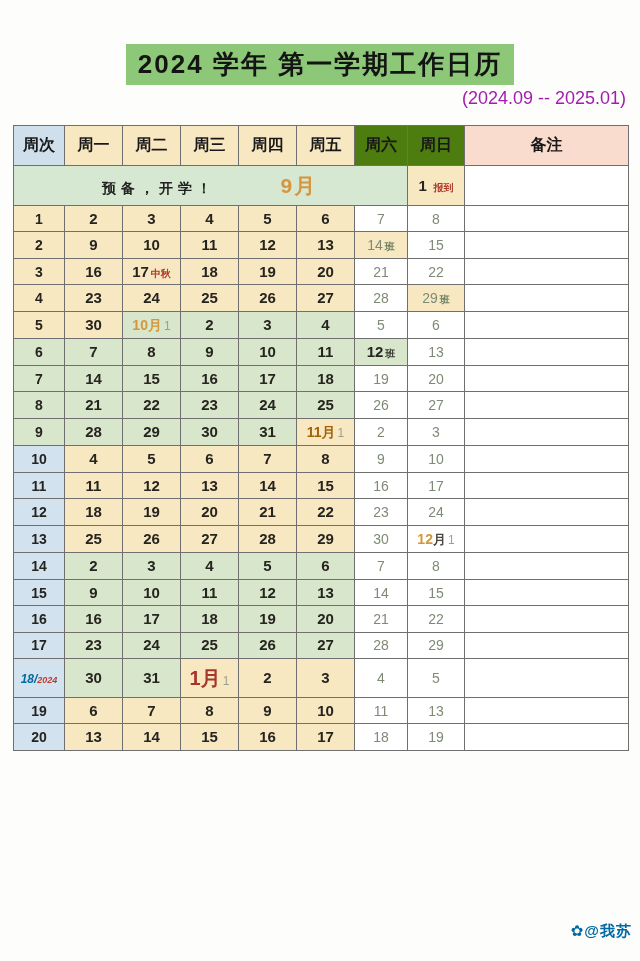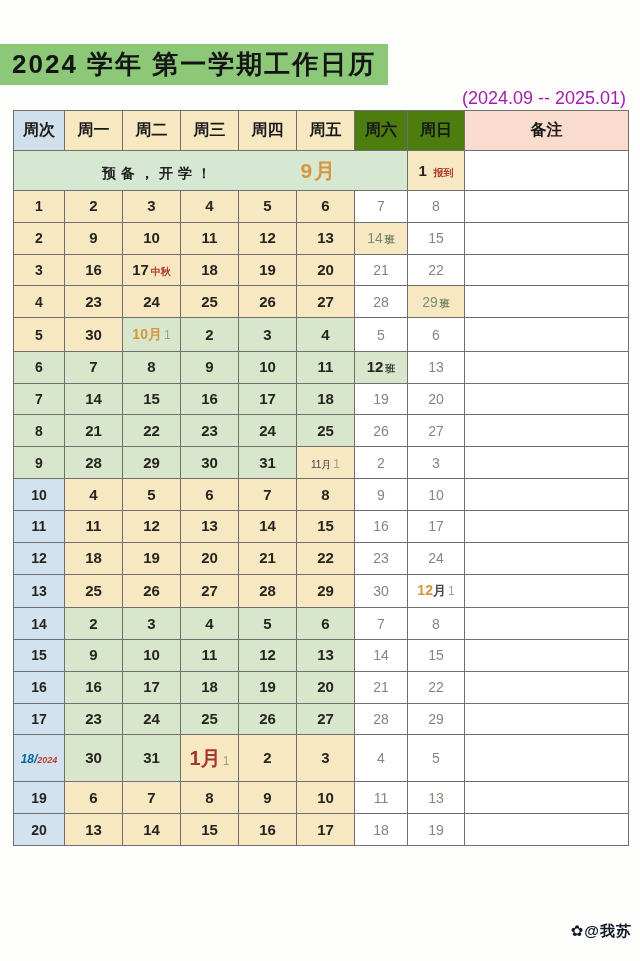--- a/index.html
+++ b/index.html
@@ -1,29 +1,29 @@
 <!DOCTYPE html>
 <html><head>
 <meta charset="utf-8">
 <style>
   html,body{margin:0;padding:0}
   body{
     width:640px;height:961px;background:#fdfdfc;
     font-family:"Liberation Sans","DejaVu Sans",sans-serif;
     position:relative;overflow:hidden;
   }
-  .title-wrap{position:absolute;top:44px;left:0;width:640px;}
+  .title-wrap{position:absolute;top:44px;left:0;width:640px;text-align:center}
   .title{
     display:inline-block;background:#8cc878;color:#141414;
     font-size:26px;font-weight:700;letter-spacing:2px;padding:3px 12px;
   }
   .subtitle{position:absolute;top:88px;right:14px;font-size:18px;color:#a21caf}
 
   table.cal{
-    position:absolute;top:110px;left:13px;width:615px;height:736px;
+    position:absolute;top:125px;left:13px;width:615px;height:626px;
     border-collapse:collapse;table-layout:fixed;background:#fff;
   }
   .cal th,.cal td{
     border:1px solid #6f6f6f;text-align:center;vertical-align:middle;
     padding:0;overflow:hidden;white-space:nowrap;
   }
   .cal thead th{height:39px;font-size:16px;color:#181818;font-weight:700}
   .cal .month-row td{height:39px}
   
   .h-b{background:#cfdfeb}
@@ -40,36 +40,36 @@
   .d{font-weight:700;font-size:15px;color:#26241f}
   .w{font-weight:500;font-size:14px;color:#7e8a75}
   .wk{font-weight:700;font-size:14px;color:#26241f}
   .wr{font-weight:700;font-size:12px;color:#0369a1;font-style:italic}
   .wrs{font-weight:700;font-size:9px;color:#c13a2d;font-style:italic}
   .t-grn,.t-red,.t-drk{font-size:10px;font-weight:700;margin-left:2px}
   .t-grn{color:#6d7f63}
   .t-red{color:#b03a2a}
   .t-drk{color:#3a3a34}
   .m-or{font-weight:700;font-size:14px;color:#d4973c}
-  .m-nv{font-weight:400;font-size:10px;color:#404040}
+  .m-nv{font-weight:700;font-size:14px;color:#a16207}
   .m-rd{font-weight:700;font-size:20px;color:#a6352a}
   .m-dk{font-weight:700;font-size:13px;color:#4a473e}
   .m-n{font-size:12px;font-weight:500;color:#9aa08c;margin-left:2px}
   
   .month-merged{
     background:#d6e8d2;text-align:left !important;
   }
   .banner{
     font-size:14px;font-weight:700;color:#222;letter-spacing:5px;margin-left:88px;font-family:Liberation Serif, serif;
   }
   .month-label{
-    font-size:21px;font-weight:700;color:#d6953f;margin-left:80px;letter-spacing:2px;
+    font-size:21px;font-weight:700;color:#d6953f;margin-left:60px;letter-spacing:2px;
   }
   .watermark{
-    position:absolute;top:922px;right:8px;font-size:15px;color:#0f172a;
+    position:absolute;top:922px;right:8px;font-size:15px;color:#0369a1;
     letter-spacing:1px;font-weight:700;
   }
 </style>
 </head>
 <body>
 
 <div class="title-wrap">
   <span class="title">2024 学年 第一学期工作日历</span>
 </div>
 <div class="subtitle">(2024.09 -- 2025.01)</div>

